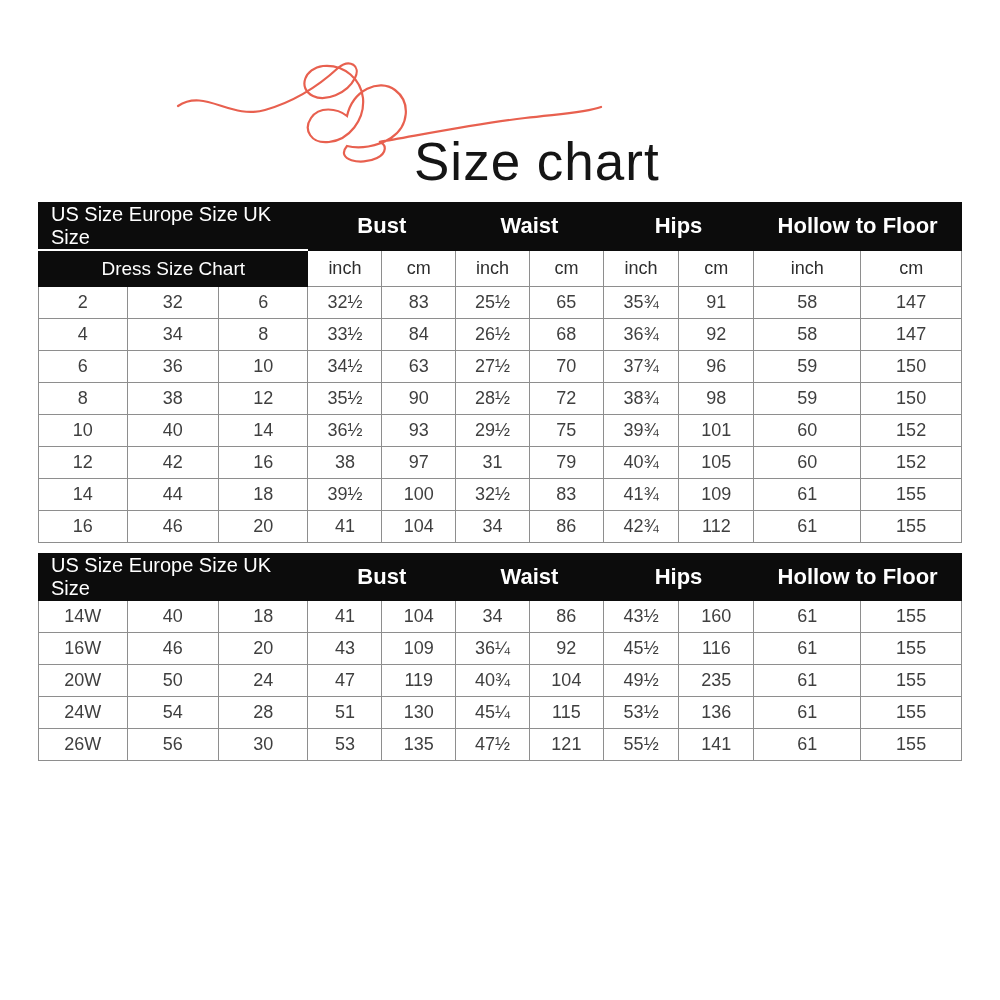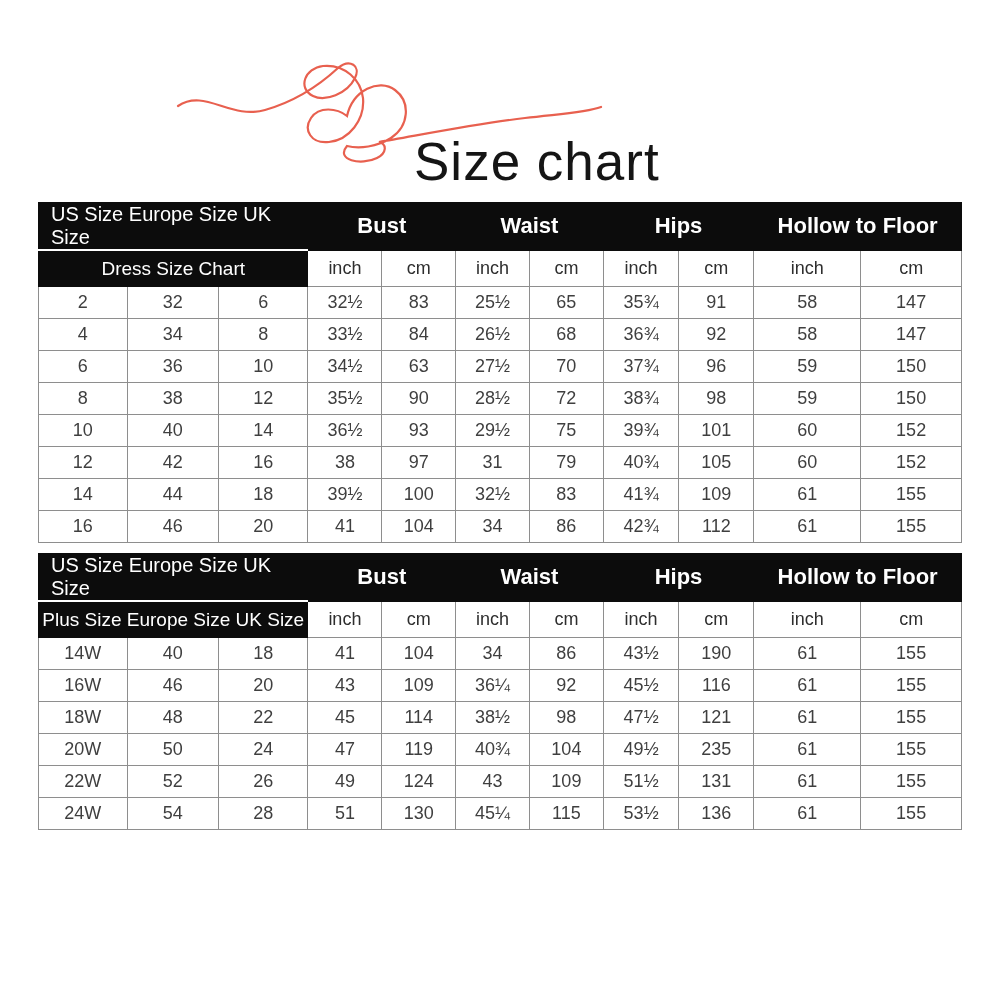--- a/index.html
+++ b/index.html
@@ -225,108 +225,84 @@
           <col style="width: 10.9%;">
         </colgroup>
         <thead>
           <tr class="grp">
             <th colspan="3" class="corner">US Size Europe Size UK Size</th>
             <th colspan="2">Bust</th>
             <th colspan="2">Waist</th>
             <th colspan="2">Hips</th>
             <th colspan="2">Hollow to Floor</th>
           </tr>
-          <tr class="sub">
-            <th colspan="3" class="blk">Plus Size Europe Size UK Size</th>
-            <th class="unit">inch</th>
-            <th class="unit">cm</th>
-            <th class="unit">inch</th>
-            <th class="unit">cm</th>
-            <th class="unit">inch</th>
-            <th class="unit">cm</th>
-            <th class="unit">inch</th>
-            <th class="unit">cm</th>
-          </tr>
         </thead>
         <tbody>
           <tr>
             <td>14W</td>
             <td>40</td>
             <td>18</td>
             <td>41</td>
             <td>104</td>
             <td>34</td>
             <td>86</td>
             <td>43½</td>
-            <td>190</td>
+            <td>160</td>
             <td>61</td>
             <td>155</td>
           </tr>
           <tr>
             <td>16W</td>
             <td>46</td>
             <td>20</td>
             <td>43</td>
             <td>109</td>
             <td>36¼</td>
             <td>92</td>
             <td>45½</td>
             <td>116</td>
             <td>61</td>
             <td>155</td>
           </tr>
           <tr>
-            <td>18W</td>
-            <td>48</td>
-            <td>22</td>
-            <td>45</td>
-            <td>114</td>
-            <td>38½</td>
-            <td>98</td>
-            <td>47½</td>
-            <td>121</td>
-            <td>61</td>
-            <td>155</td>
-          </tr>
-          <tr>
             <td>20W</td>
             <td>50</td>
             <td>24</td>
             <td>47</td>
             <td>119</td>
             <td>40¾</td>
             <td>104</td>
             <td>49½</td>
             <td>235</td>
             <td>61</td>
             <td>155</td>
           </tr>
           <tr>
-            <td>22W</td>
-            <td>52</td>
-            <td>26</td>
-            <td>49</td>
-            <td>124</td>
-            <td>43</td>
-            <td>109</td>
-            <td>51½</td>
-            <td>131</td>
-            <td>61</td>
-            <td>155</td>
-          </tr>
-          <tr>
             <td>24W</td>
             <td>54</td>
             <td>28</td>
             <td>51</td>
             <td>130</td>
             <td>45¼</td>
             <td>115</td>
             <td>53½</td>
             <td>136</td>
             <td>61</td>
             <td>155</td>
           </tr>
+          <tr>
+            <td>26W</td>
+            <td>56</td>
+            <td>30</td>
+            <td>53</td>
+            <td>135</td>
+            <td>47½</td>
+            <td>121</td>
+            <td>55½</td>
+            <td>141</td>
+            <td>61</td>
+            <td>155</td>
+          </tr>
         </tbody>
       </table>
   </div>
 
 </div>
 
 </body></html>

